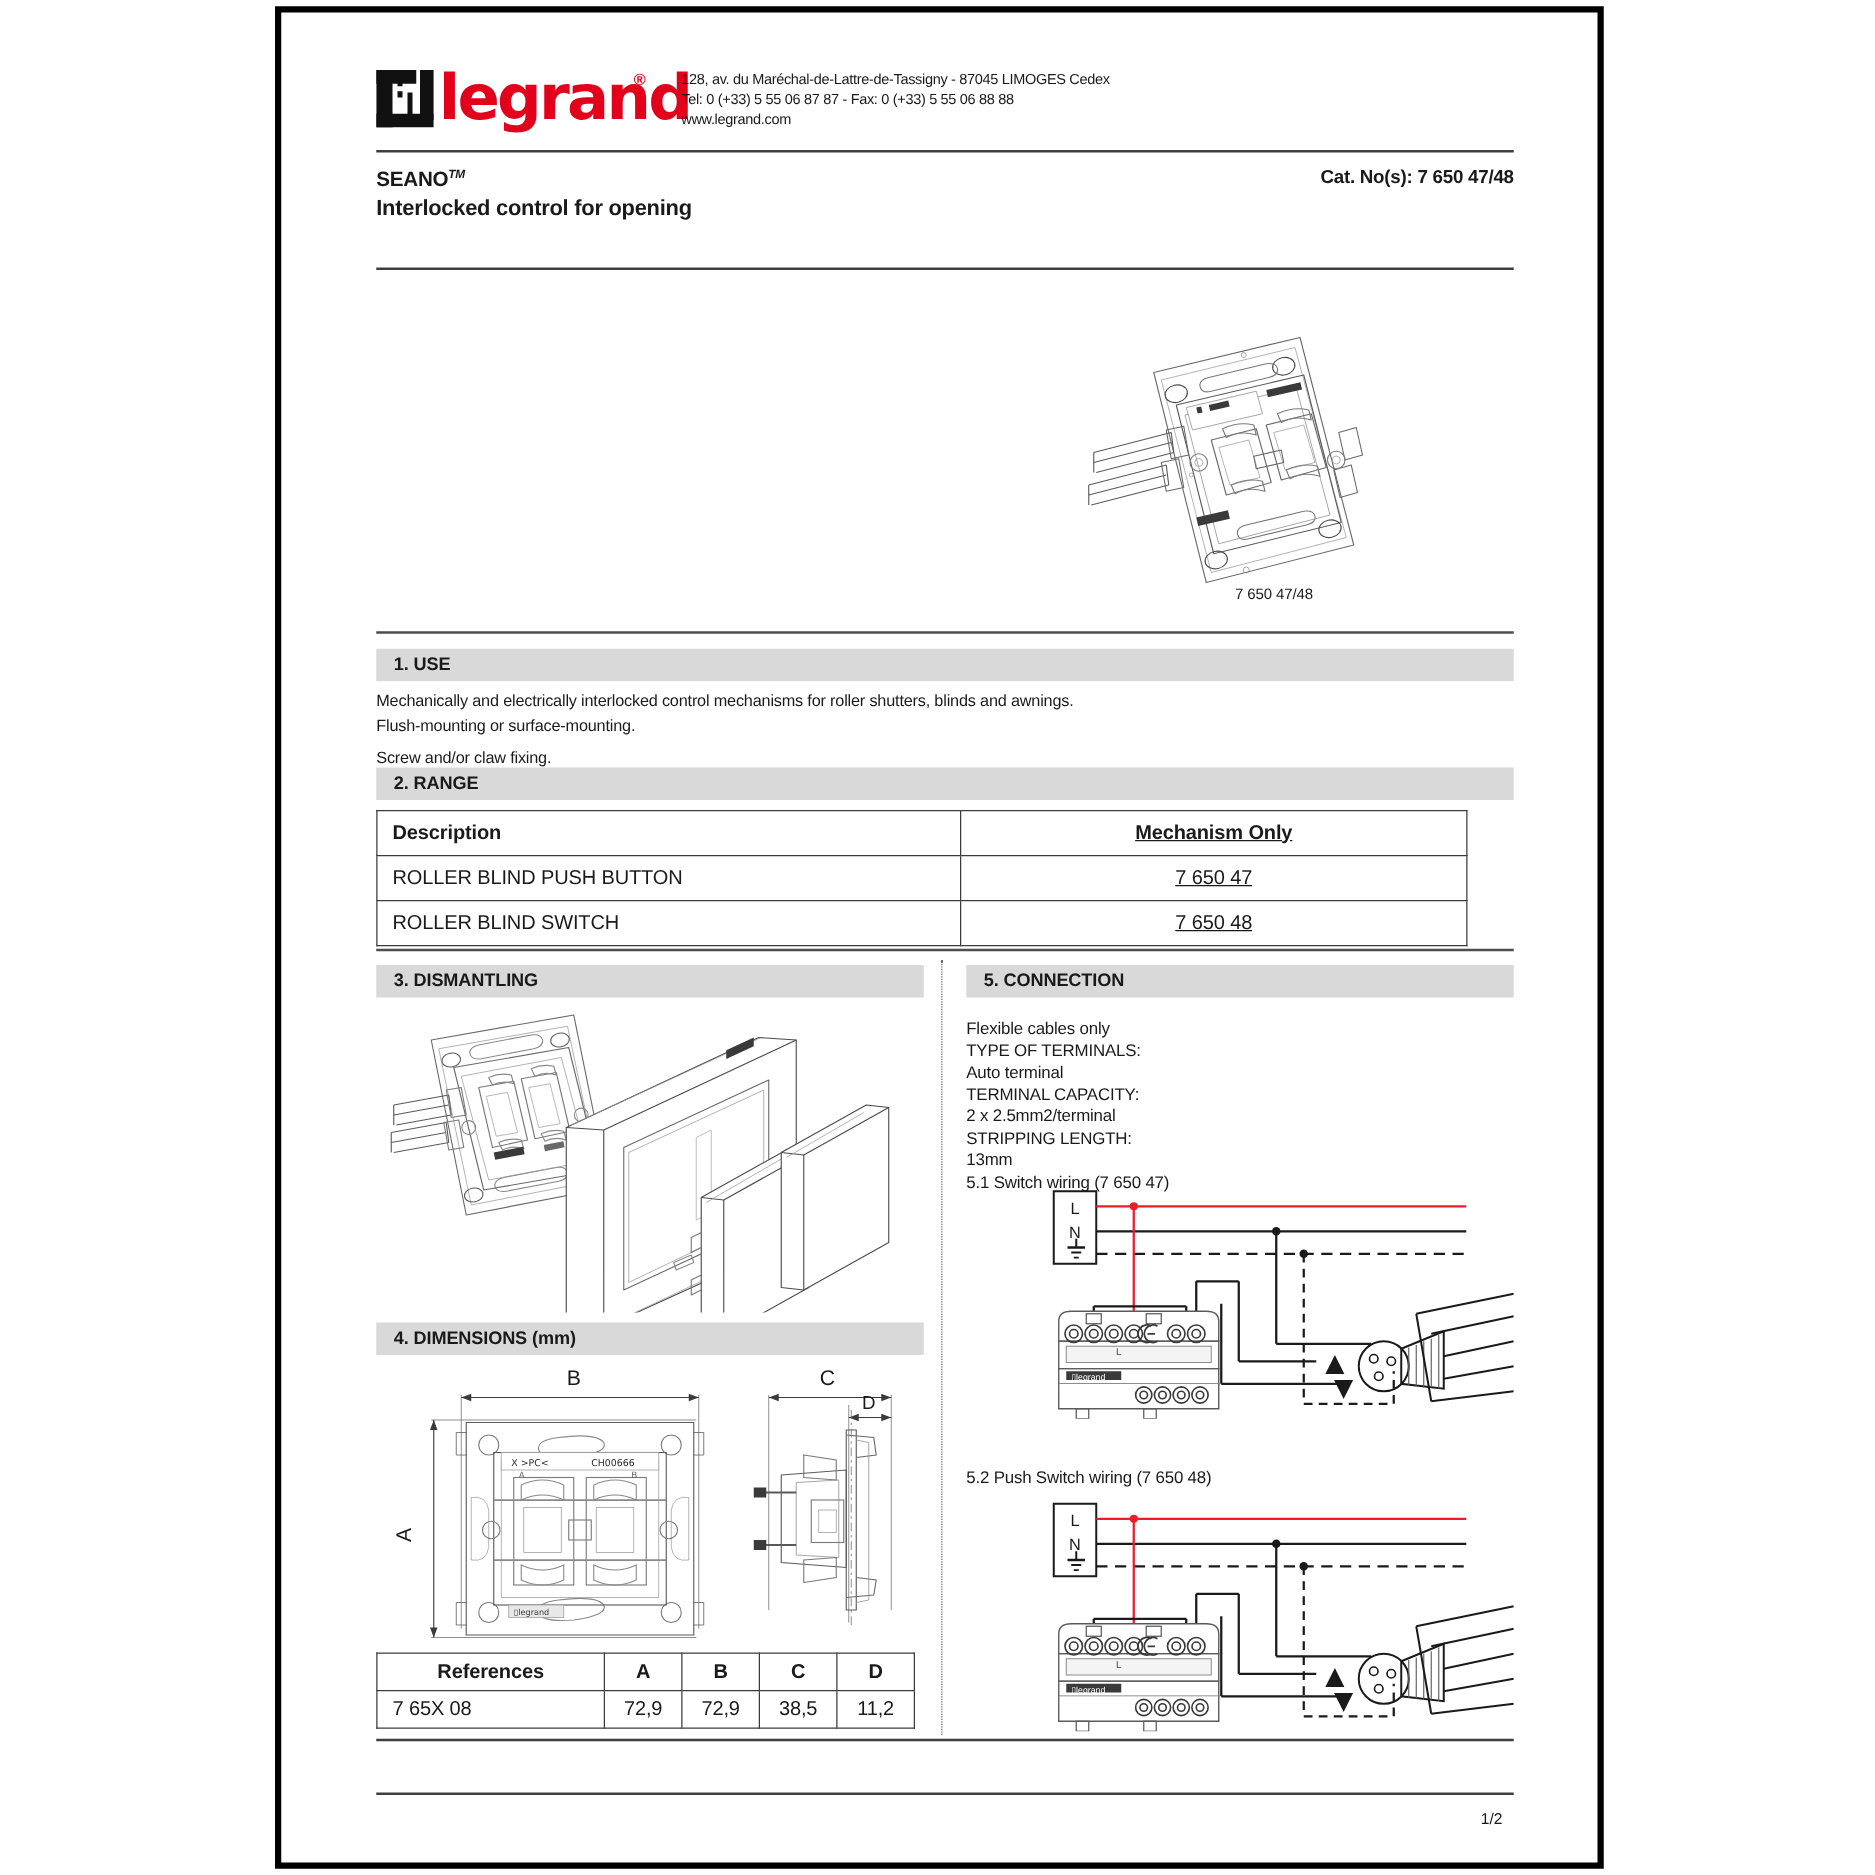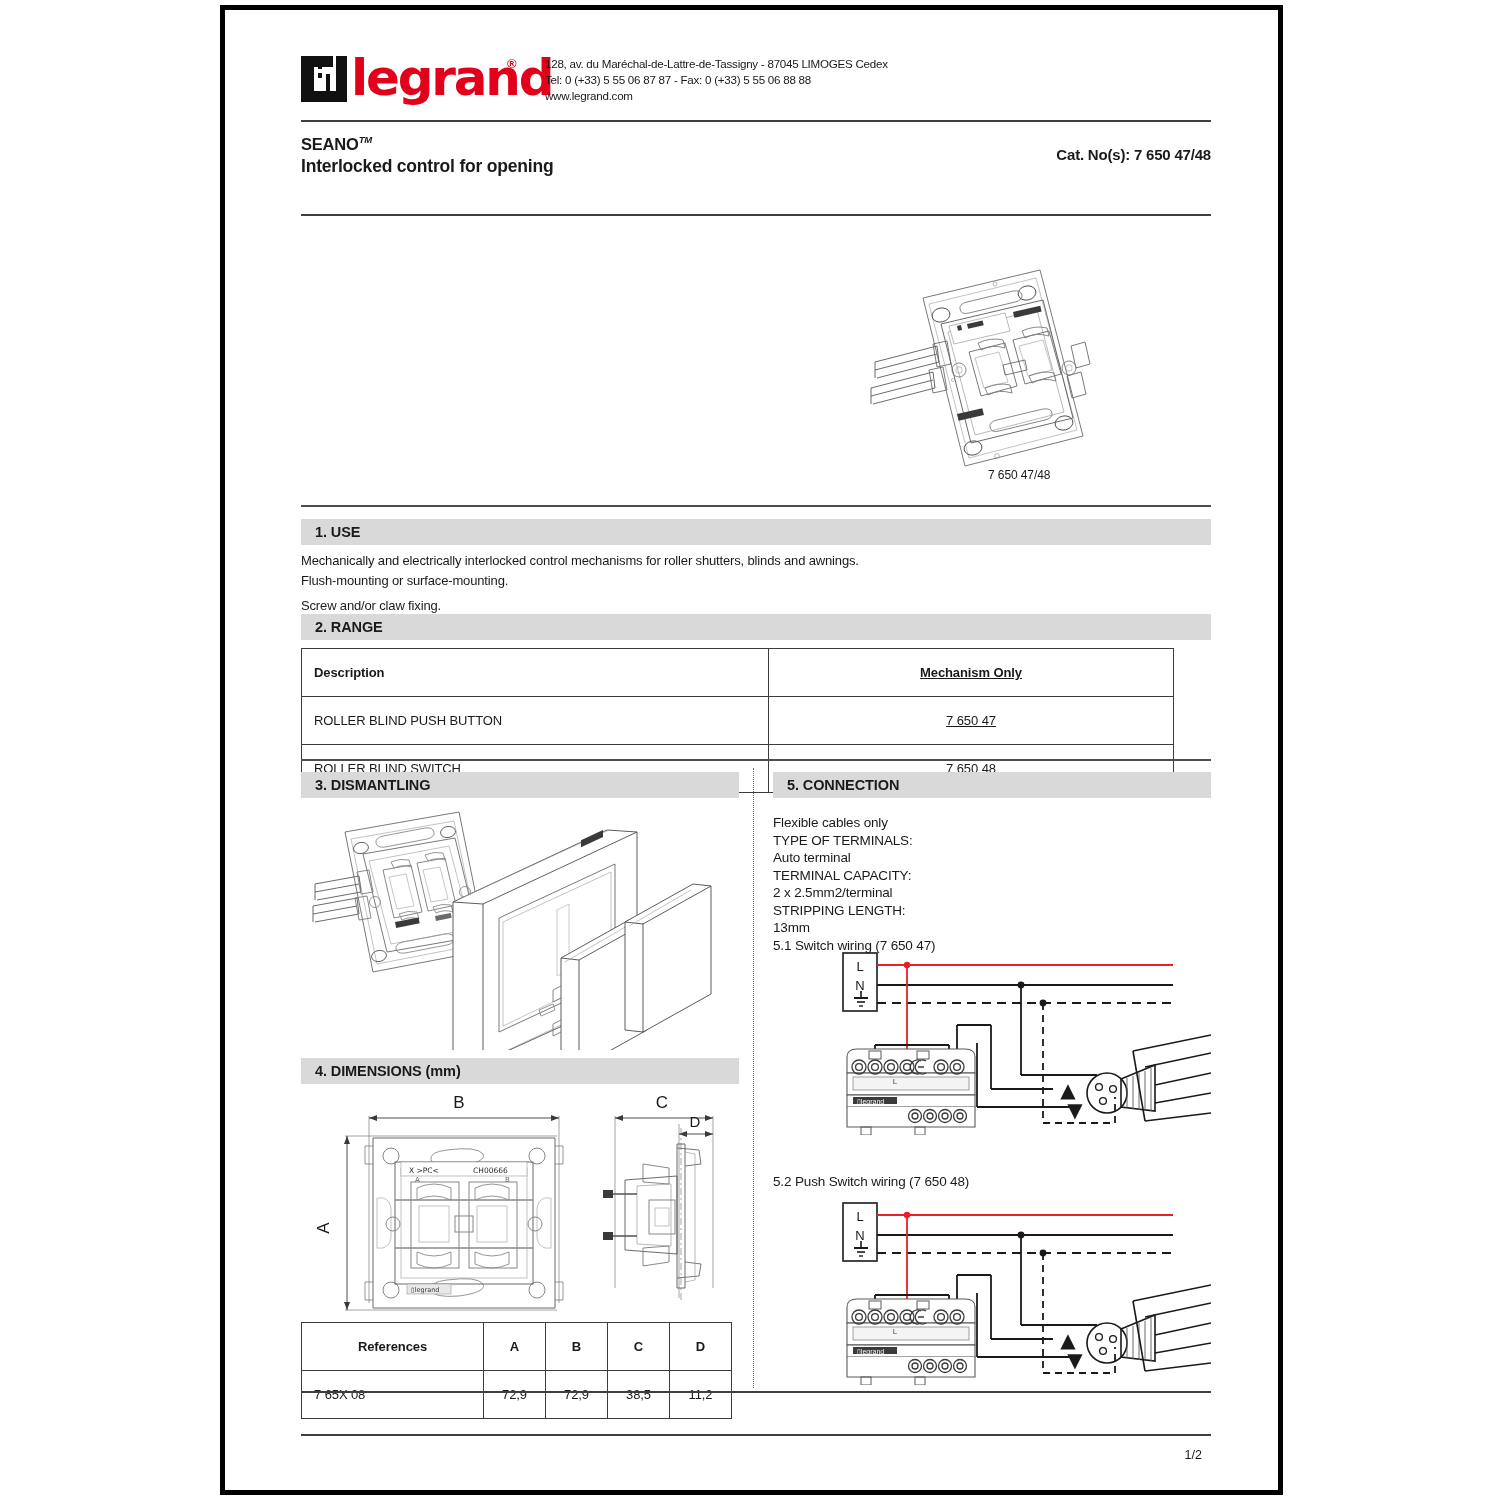--- a/index.html
+++ b/index.html
@@ -52,21 +52,21 @@
   .brand-name {
     font-size: 16.5px; font-weight: 700; letter-spacing: -0.2px;
     line-height: 20px;
   }
   .brand-name sup { font-size: 9.5px; vertical-align: super; font-weight: 700; font-style: italic; }
   .doc-subtitle {
     font-size: 17.5px; font-weight: 700; letter-spacing: -0.2px;
     line-height: 23px; margin-top: 1px;
   }
   .cat-no {
-    position: absolute; right: 0; top: 16px;
+    position: absolute; right: 0; top: 3px;
     font-size: 15px; font-weight: 700; letter-spacing: -0.2px;
   }
 
   
   .sec-head {
     position: absolute;
     background: #d9d9d9;
     font-size: 14.5px; font-weight: 700;
     letter-spacing: -0.1px;
     padding-left: 14px;
@@ -76,22 +76,22 @@
   .body-text {
     position: absolute;
     font-size: 13px; line-height: 19.5px;
     letter-spacing: -0.15px;
   }
 
   
   table { border-collapse: collapse; position: absolute; }
   table td, table th {
     border: 1.4px solid #3c3c3c;
-    font-size: 13px; font-weight: 400;
-    padding: 16px 12px;
+    font-size: 16px; font-weight: 400;
+    padding: 4px 12px;
     letter-spacing: -0.1px;
   }
   table th { font-weight: 700; }
   .tbl-range th, .tbl-range td { height: 36px; }
   .tbl-range th.c1, .tbl-range td.c1 { width: 467px; text-align: left; }
   .tbl-range th.c2, .tbl-range td.c2 { width: 405px; text-align: center; text-decoration: underline; }
   .tbl-dim th, .tbl-dim td { height: 30px; }
   .tbl-dim .d0 { width: 182px; }
   .tbl-dim .dn { width: 62px; text-align: center; }
   .tbl-dim th.d0 { text-align: center; }

